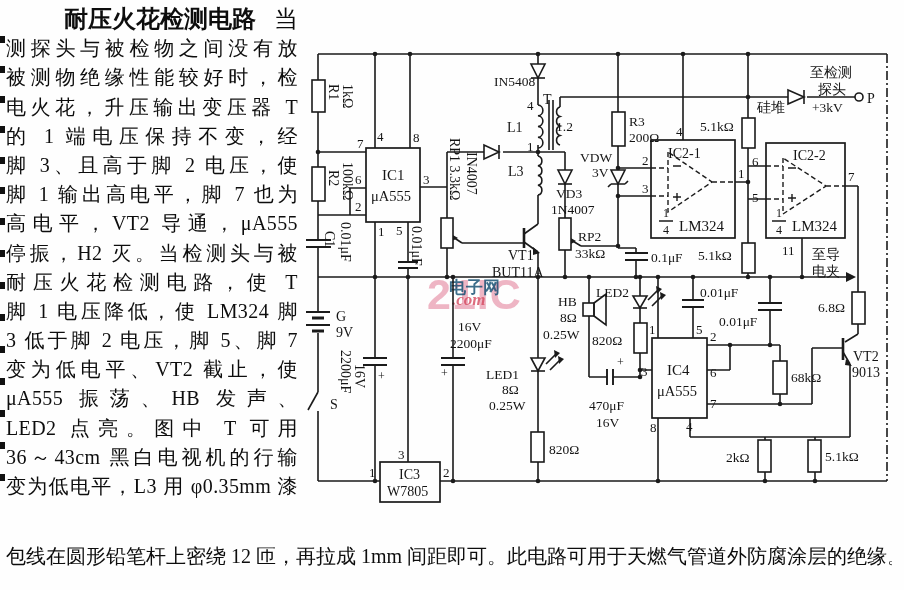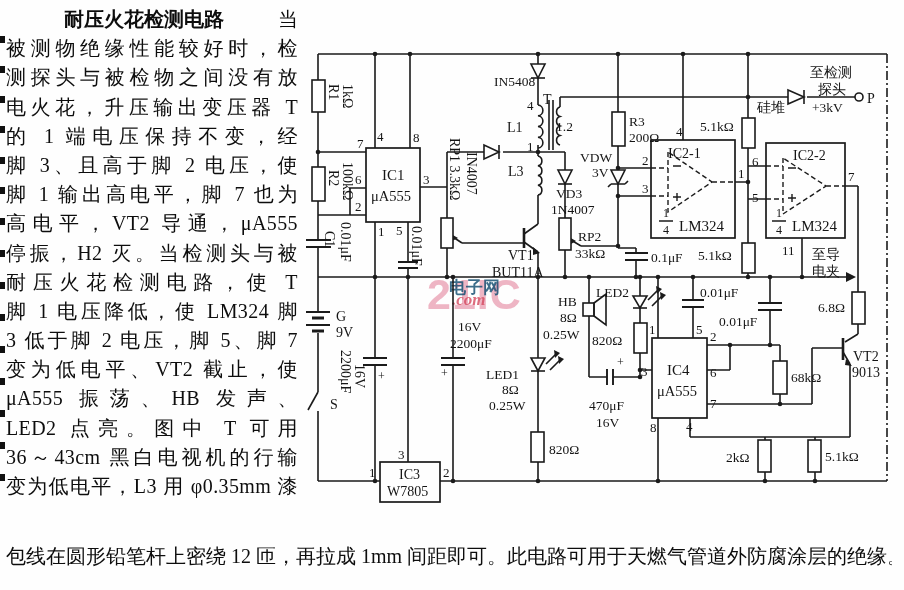--- a/index.html
+++ b/index.html
@@ -2,21 +2,21 @@
 <html><head>
 <meta charset="utf-8">
 <style>
   html,body{margin:0;padding:0;background:#ffffff;}
   .page{position:relative;width:904px;height:590px;background:#fefefe;overflow:hidden;
         font-family:"Liberation Serif","DejaVu Serif",serif;}
   .article{position:absolute;left:6px;top:5px;width:292px;color:#0d0d0d;}
   .tl{font-size:20px;line-height:29.2px;height:29.2px;white-space:nowrap;
       text-align:justify;text-align-last:justify;letter-spacing:.4px;overflow:hidden;}
   .title-line{display:flex;justify-content:space-between;padding-left:58px;
-      font-size:20px;line-height:29.2px;height:29.2px;}
+      font-size:24px;line-height:29.2px;height:29.2px;}
   .title-line .tb{font-weight:bold;}
   .footer{position:absolute;left:6px;top:542px;width:886px;font-size:20px;line-height:28px;
       color:#0d0d0d;text-align:justify;text-align-last:justify;white-space:nowrap;overflow:hidden;}
   svg{position:absolute;left:0;top:0;}
   svg text{font-family:"Liberation Serif","DejaVu Serif",serif;fill:#151515;}
   .wm{position:absolute;pointer-events:none;opacity:.8;}
   .wm-big{left:383px;top:270px;font-size:43px;font-weight:bold;color:#eba3b6;letter-spacing:1px;
       font-family:"Liberation Sans",sans-serif;margin-left:44px;}
   .wm-cn{left:449px;top:276px;font-size:17px;font-weight:bold;color:#0c4a6e;
       font-family:"Liberation Sans",sans-serif;}
@@ -26,22 +26,22 @@
 </head>
 <body>
 
 <div class="page">
 
   <div class="article">
     <div class="title-line">
       <span class="tb">耐压火花检测电路</span>
       <span>当</span>
     </div>
+    <div class="tl">测探头与被检物之间没有放</div>
     <div class="tl">被测物绝缘性能较好时，检</div>
-    <div class="tl">测探头与被检物之间没有放</div>
     <div class="tl">电火花，升压输出变压器 T</div>
     <div class="tl">的 1 端电压保持不变，经</div>
     <div class="tl">脚 3、且高于脚 2 电压，使</div>
     <div class="tl">脚 1 输出高电平，脚 7 也为</div>
     <div class="tl">高电平，VT2 导通，μA555</div>
     <div class="tl">停振，H2 灭。当检测头与被</div>
     <div class="tl">耐压火花检测电路，使 T</div>
     <div class="tl">脚 1 电压降低，使 LM324 脚</div>
     <div class="tl">3 低于脚 2 电压，脚 5、脚 7</div>
     <div class="tl">变为低电平、VT2 截止，使</div>

